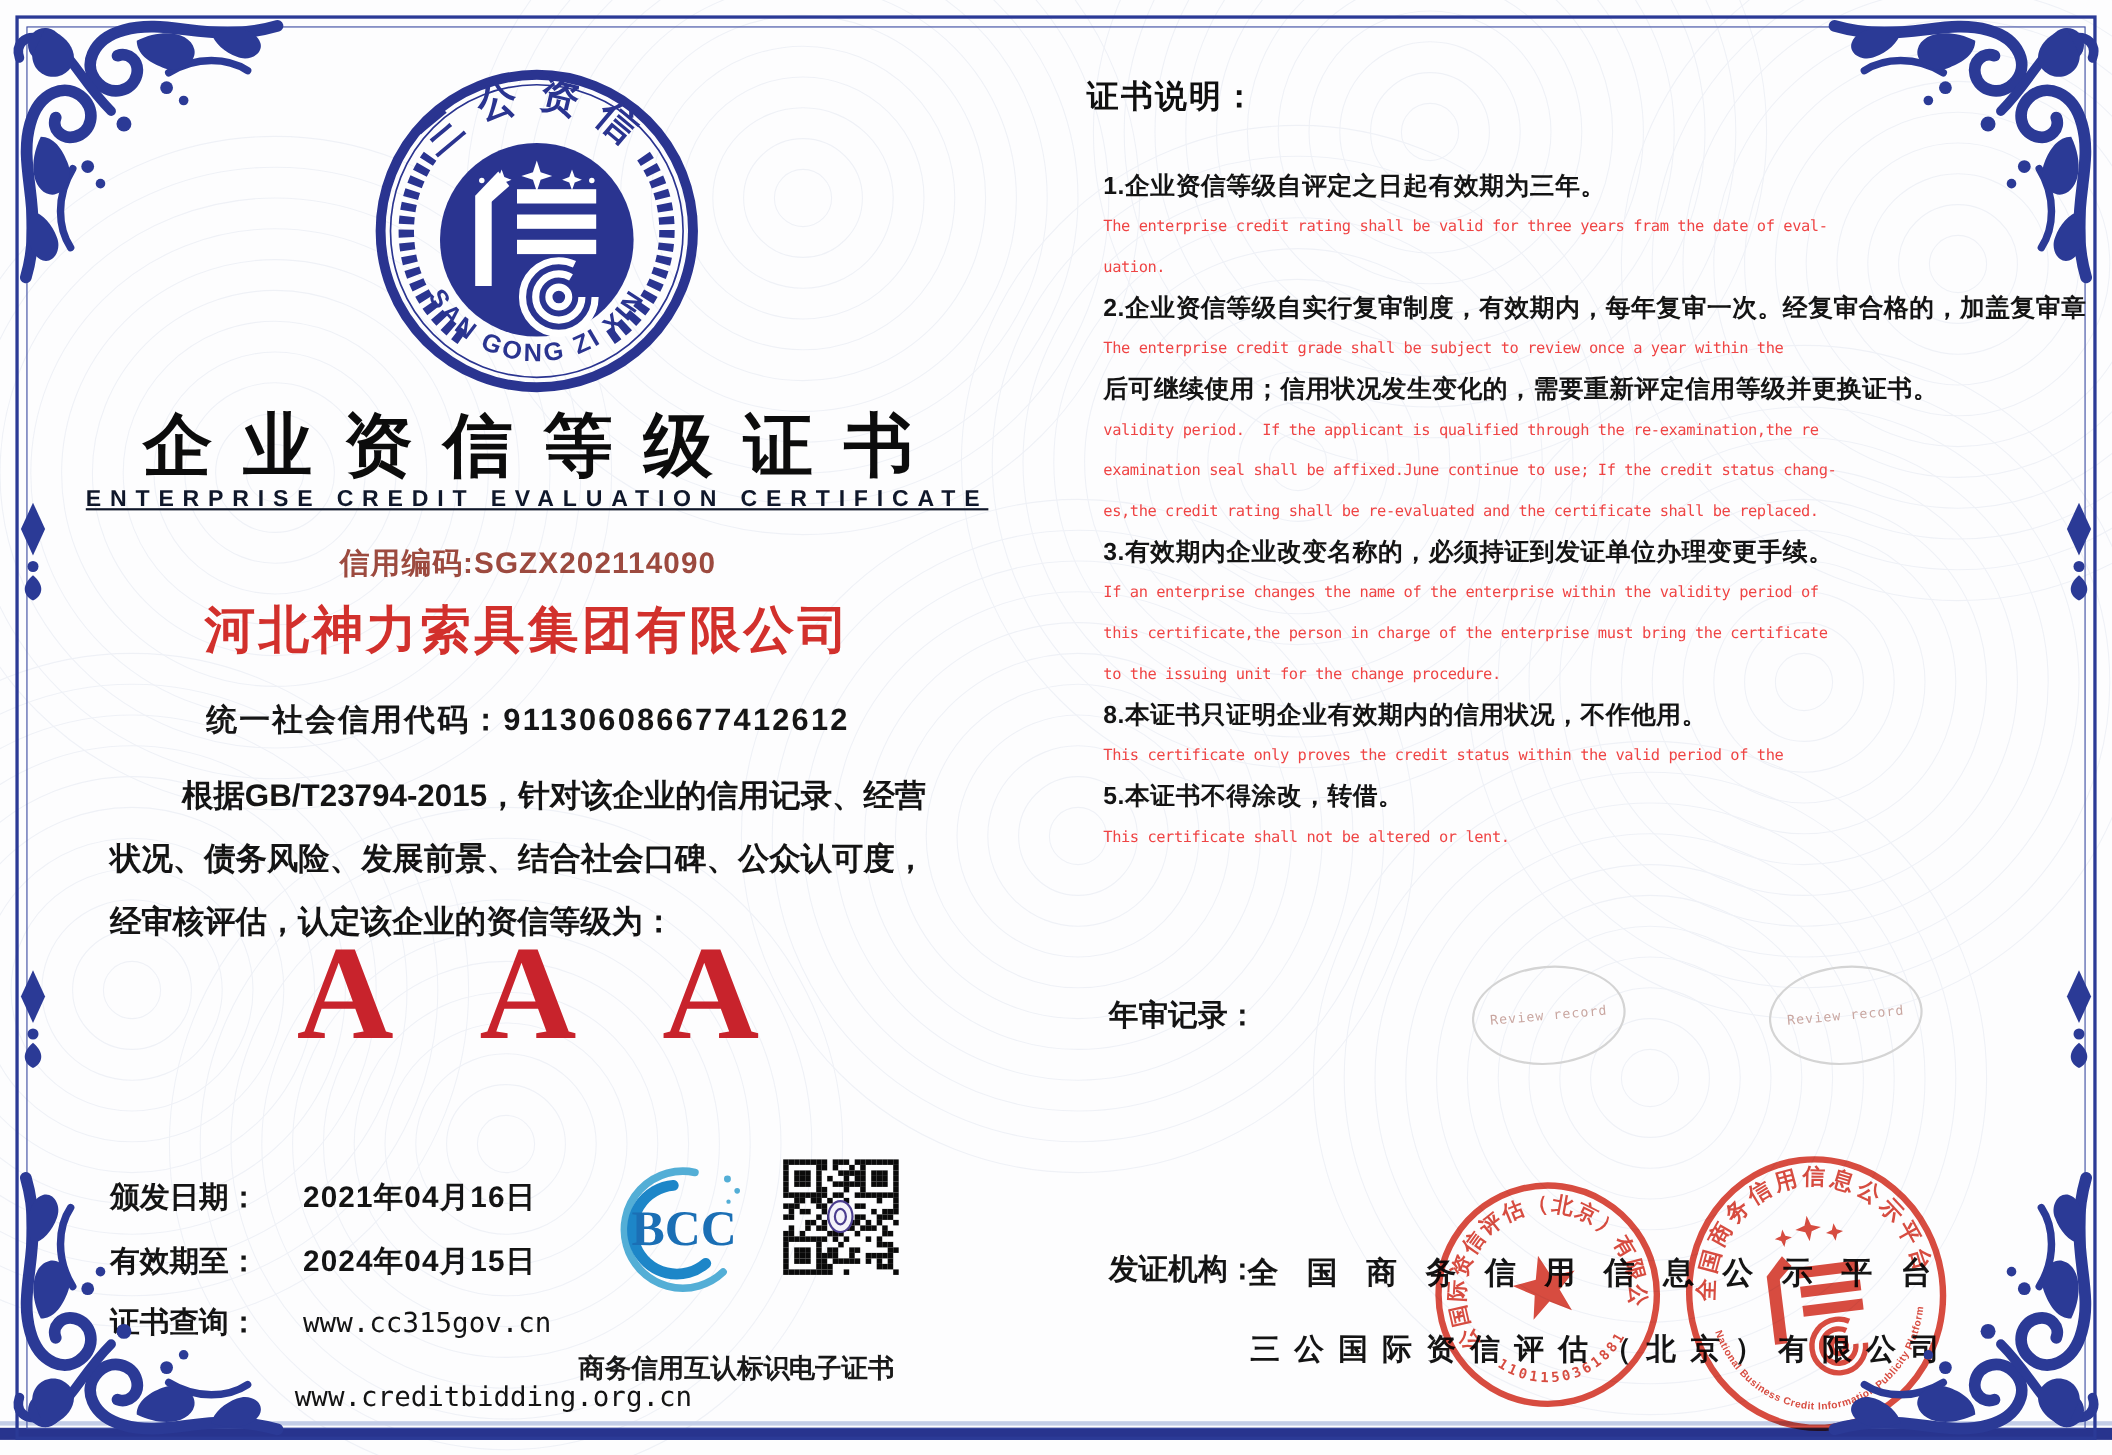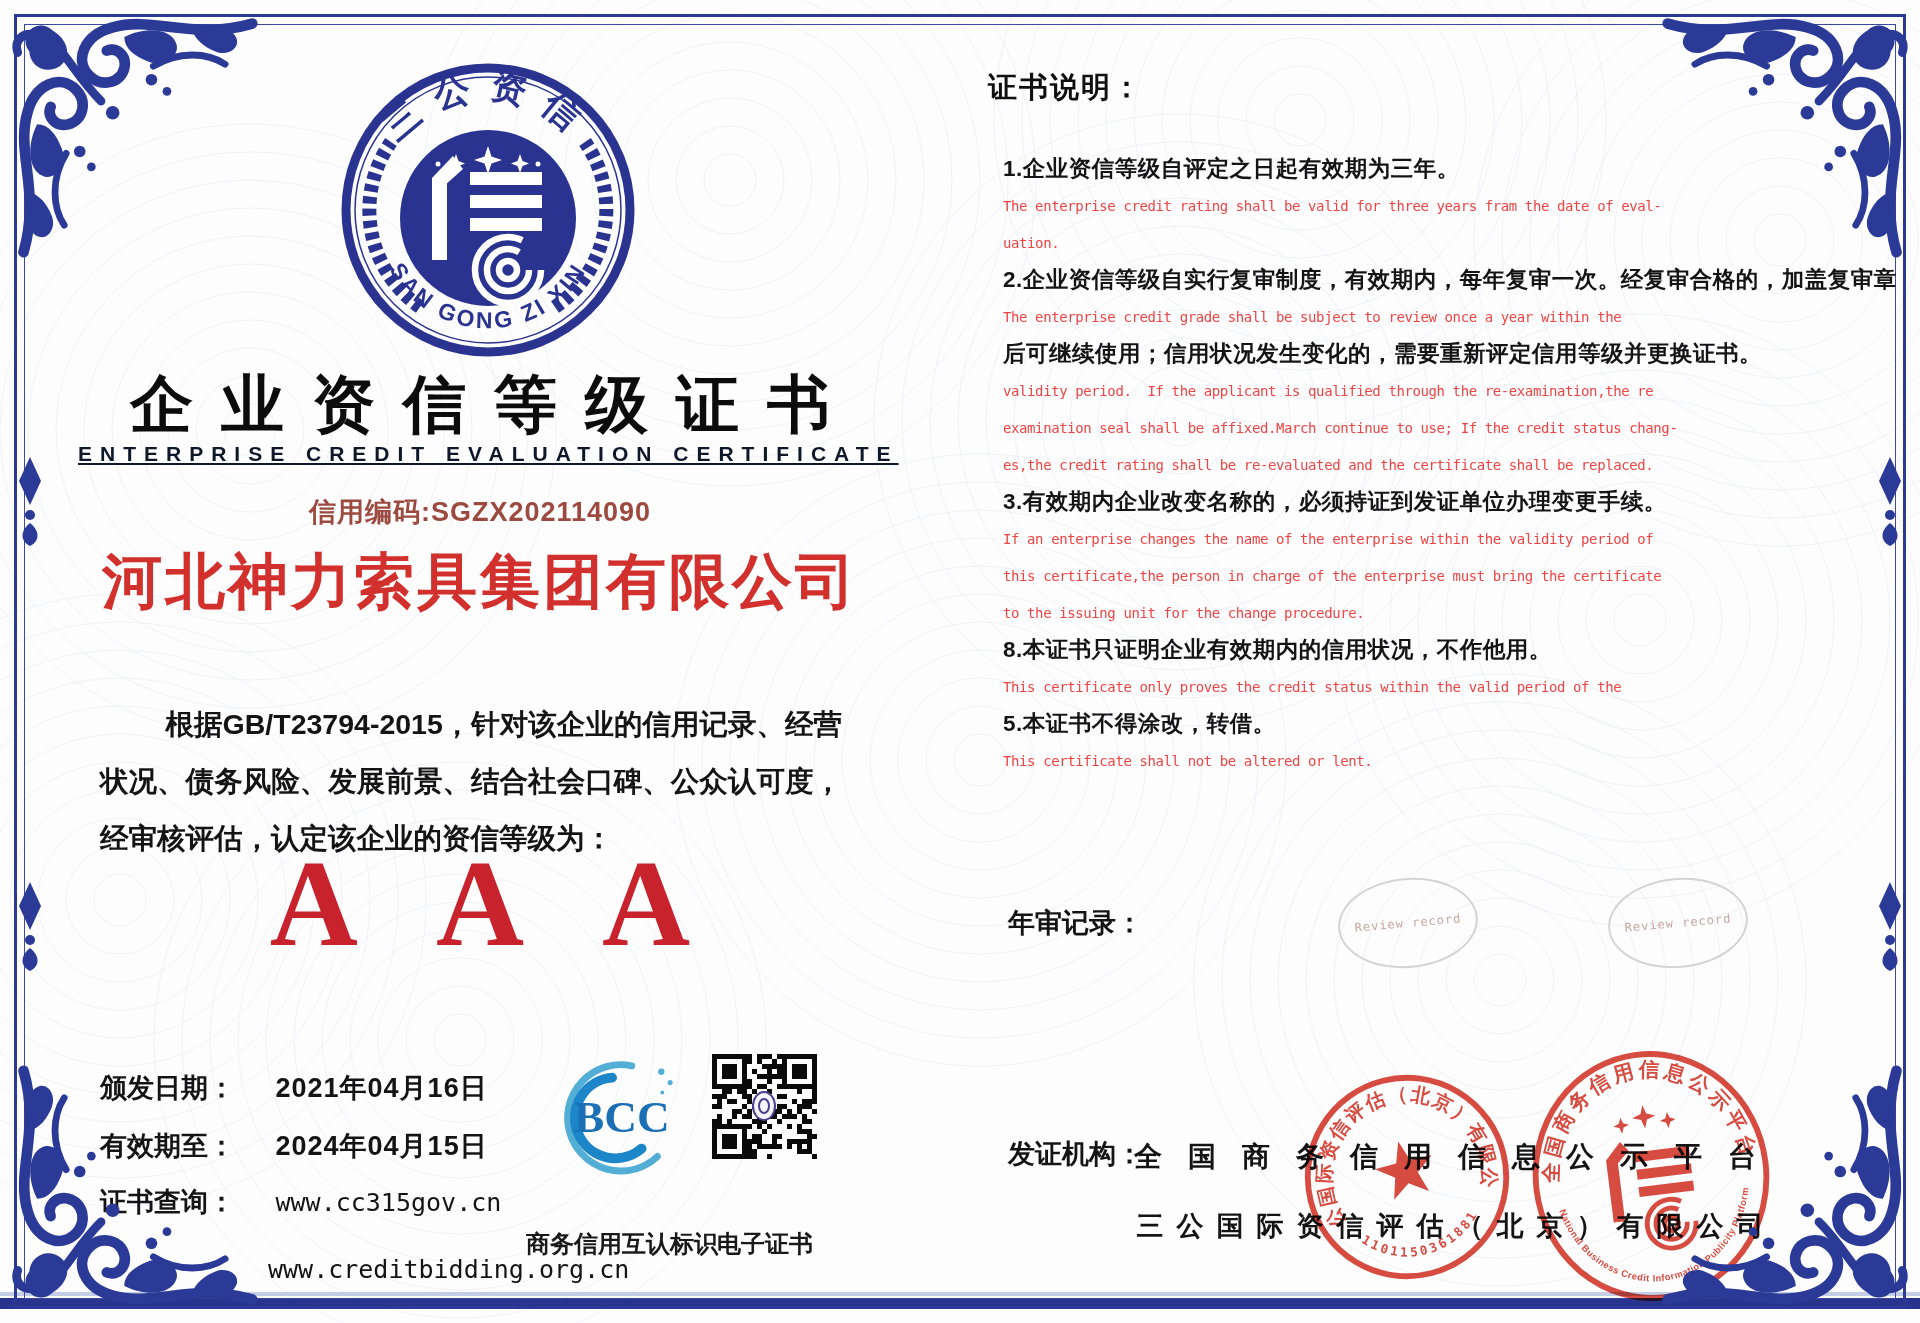--- a/index.html
+++ b/index.html
@@ -30,21 +30,21 @@
   
   .logo-wrap{position:absolute;left:338px;top:60px;width:300px;height:300px;z-index:3;}
   .title{position:absolute;left:70px;top:362px;width:820px;text-align:center;z-index:3;
          font-family:"Liberation Serif",serif;font-weight:bold;font-size:63px;color:#0c0c0c;
          letter-spacing:28px;text-indent:28px;white-space:nowrap;}
   .subtitle{position:absolute;left:70px;top:442px;width:820px;text-align:center;z-index:3;
          font-weight:bold;font-size:21px;letter-spacing:8px;text-indent:8px;color:#0f172a;white-space:nowrap;text-decoration:underline;}
   .credit-code{position:absolute;left:70px;top:494px;width:820px;text-align:center;z-index:3;
          font-size:27px;font-weight:600;color:#9c4a3f;letter-spacing:1px;}
   .company{position:absolute;left:70px;top:542px;width:820px;text-align:center;z-index:3;
-         font-size:60px;font-weight:bold;color:#d2302c;letter-spacing:3px;white-space:nowrap;}
+         font-size:46px;font-weight:bold;color:#d2302c;letter-spacing:3px;white-space:nowrap;}
   .social-code{position:absolute;left:70px;top:636px;width:820px;text-align:center;z-index:3;
          font-size:28px;font-weight:600;letter-spacing:2px;color:#161616;}
   .paragraph{position:absolute;left:100px;top:696px;width:742px;z-index:3;
          font-size:28.5px;line-height:57px;font-weight:600;text-align:justify;text-indent:2.3em;color:#141414;}
   .rating{position:absolute;left:70px;top:834px;width:820px;text-align:center;z-index:3;
          font-family:"Liberation Serif",serif;font-weight:bold;font-size:122px;color:#c8232c;
          letter-spacing:78px;text-indent:78px;}
 
   .footer-row{position:absolute;left:100px;z-index:3;font-size:27px;font-weight:600;color:#141414;white-space:nowrap;}
   .footer-row .f-label{display:inline-block;width:168px;}
@@ -363,20 +363,21 @@
         <circle cx="0" cy="0" r="21" stroke-dasharray="110 22"></circle>
         <circle cx="0" cy="0" r="33" stroke-dasharray="170 55"></circle>
       </g>
     </svg>
   </div>
 
   <div class="title">企业资信等级证书</div>
   <div class="subtitle">ENTERPRISE CREDIT EVALUATION CERTIFICATE</div>
   <div class="credit-code">信用编码:SGZX202114090</div>
   <div class="company">河北神力索具集团有限公司</div>
+  <div class="social-code">统一社会信用代码：911306086677412612</div>
   <div class="paragraph">根据GB/T23794-2015，针对该企业的信用记录、经营状况、债务风险、发展前景、结合社会口碑、公众认可度，经审核评估，认定该企业的资信等级为：</div>
   <div class="rating">AAA</div>
 
   <div class="footer-row row-issue">
     <span class="f-label">颁发日期：</span>
     <span class="f-value">2021年04月16日</span>
   </div>
   <div class="footer-row row-valid">
     <span class="f-label">有效期至：</span>
     <span class="f-value">2024年04月15日</span>
@@ -851,21 +852,21 @@
 
   <div class="ins-heading">证书说明：</div>
   <div class="ins-lines" id="ins-lines">
       <div class="ins-line zh">1.企业资信等级自评定之日起有效期为三年。</div>
       <div class="ins-line en">The enterprise credit rating shall be valid for three years fram the date of eval-</div>
       <div class="ins-line en">uation.</div>
       <div class="ins-line zh">2.企业资信等级自实行复审制度，有效期内，每年复审一次。经复审合格的，加盖复审章</div>
       <div class="ins-line en">The enterprise credit grade shall be subject to review once a year within the</div>
       <div class="ins-line zh">后可继续使用；信用状况发生变化的，需要重新评定信用等级并更换证书。</div>
       <div class="ins-line en">validity period.  If the applicant is qualified through the re-examination,the re</div>
-      <div class="ins-line en">examination seal shall be affixed.March continue to use; If the credit status chang-</div>
+      <div class="ins-line en">examination seal shall be affixed.June continue to use; If the credit status chang-</div>
       <div class="ins-line en">es,the credit rating shall be re-evaluated and the certificate shall be replaced.</div>
       <div class="ins-line zh">3.有效期内企业改变名称的，必须持证到发证单位办理变更手续。</div>
       <div class="ins-line en">If an enterprise changes the name of the enterprise within the validity period of</div>
       <div class="ins-line en">this certificate,the person in charge of the enterprise must bring the certificate</div>
       <div class="ins-line en">to the issuing unit for the change procedure.</div>
       <div class="ins-line zh">8.本证书只证明企业有效期内的信用状况，不作他用。</div>
       <div class="ins-line en">This certificate only proves the credit status within the valid period of the</div>
       <div class="ins-line zh">5.本证书不得涂改，转借。</div>
       <div class="ins-line en">This certificate shall not be altered or lent.</div>
     </div>

